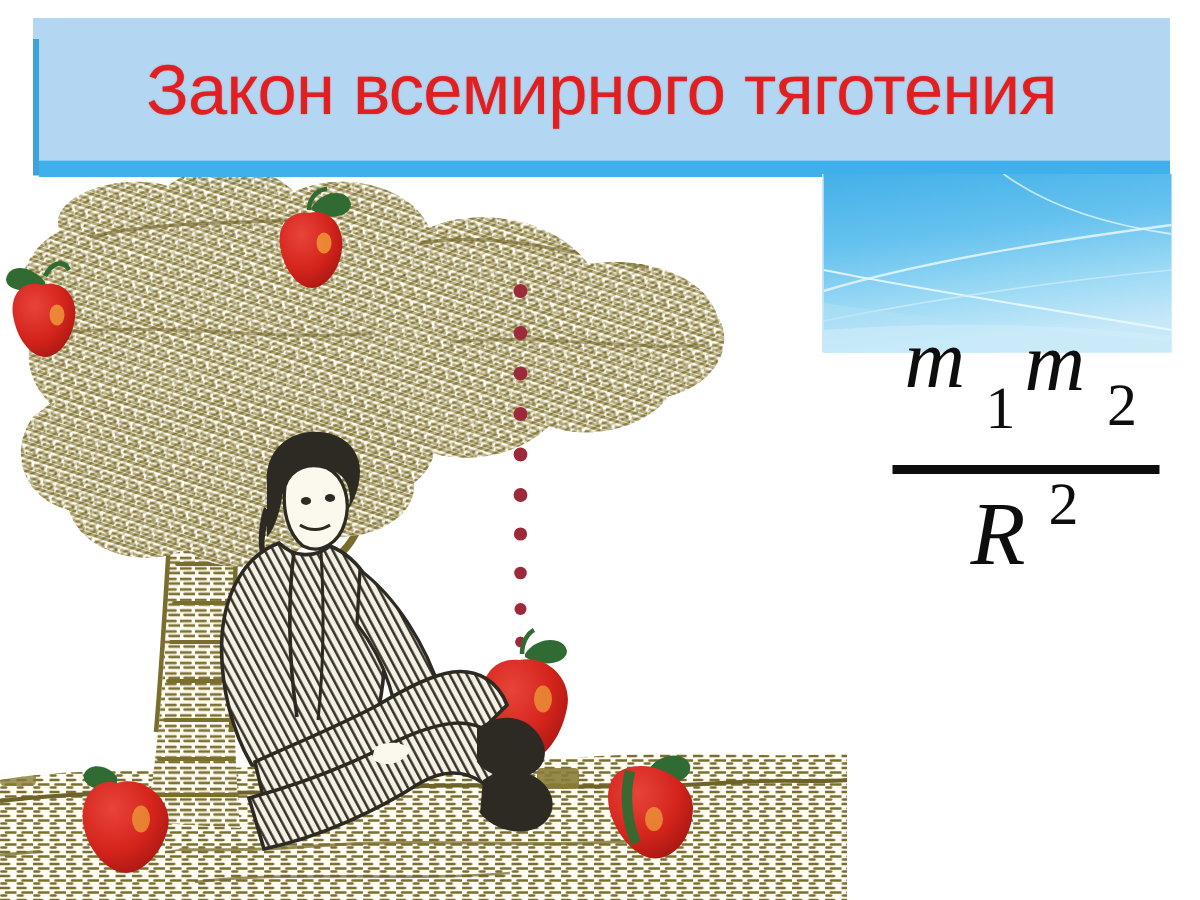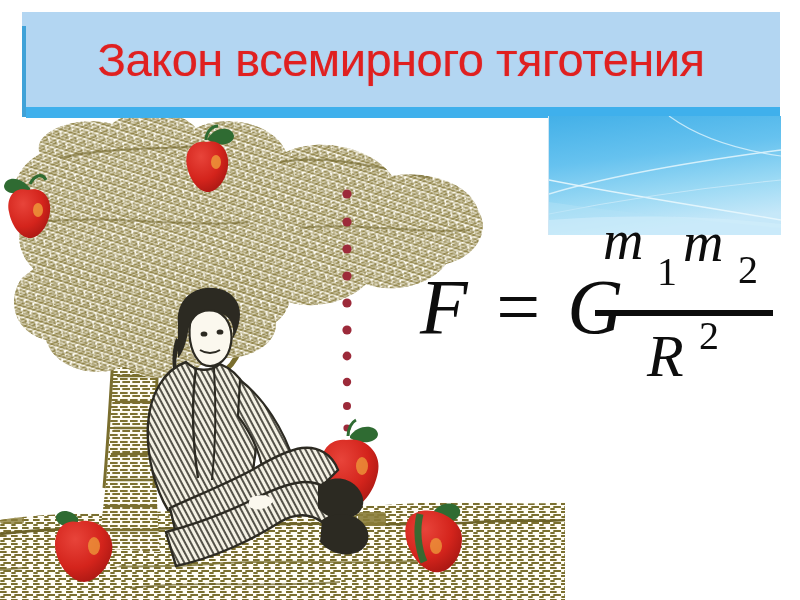--- a/index.html
+++ b/index.html
@@ -210,21 +210,20 @@
       <path d="M0 78 C60 60 140 46 232 34" stroke="#d9f1fb" stroke-width="1.6" fill="none" opacity="0.95"></path>
       <path d="M0 64 C70 78 150 90 232 104" stroke="#e8f7fd" stroke-width="1.4" fill="none" opacity="0.9"></path>
       <path d="M0 98 C70 84 150 72 232 64" stroke="#cdebfa" stroke-width="1.1" fill="none" opacity="0.75"></path>
       <path d="M0 86 C70 96 150 104 232 112 L232 119 L0 119 Z" fill="#b4e2f7" opacity="0.45"></path>
       <path d="M0 104 C80 98 160 100 232 108 L232 119 L0 119 Z" fill="#d3eefb" opacity="0.55"></path>
       <path d="M120 0 C150 22 190 34 232 40" stroke="#dff4fd" stroke-width="1.2" fill="none" opacity="0.8"></path>
     </svg>
   </div>
 
   <div id="formula">
-    <div id="formula-lhs">F = G</div>
     <div id="fraction">
       <div id="numerator">
         <span id="num-m1" class="var-m">m</span>
         <span id="num-i1" class="sub-idx">1</span>
         <span id="num-m2" class="var-m">m</span>
         <span id="num-i2" class="sub-idx">2</span>
       </div>
     </div>
     <div id="fraction-bar"></div>
     <div id="denominator">

